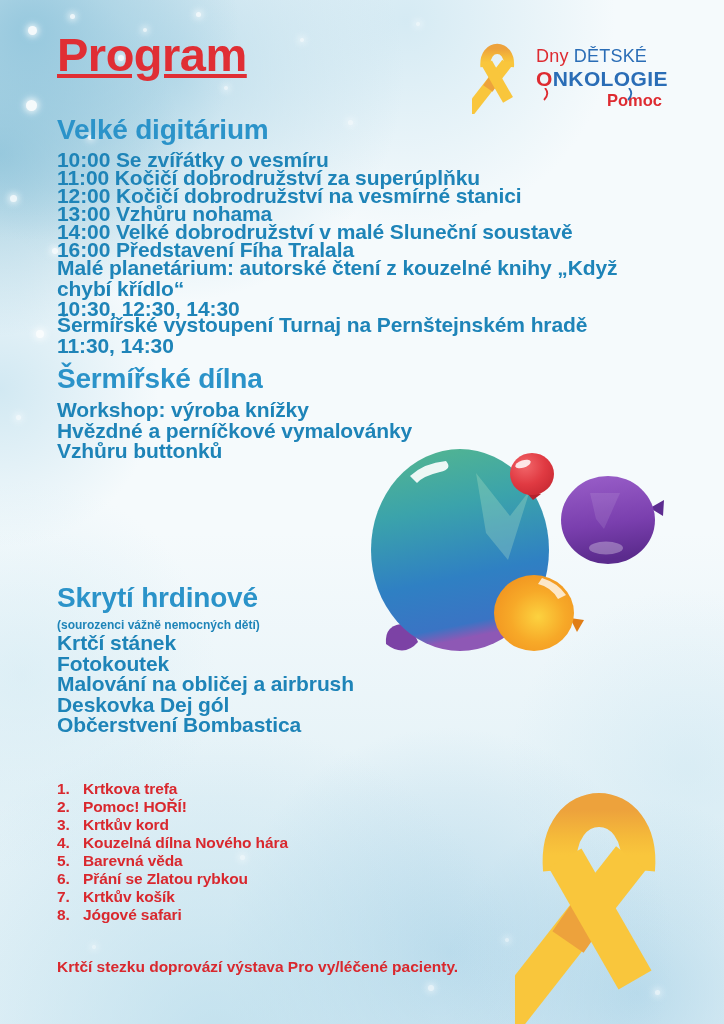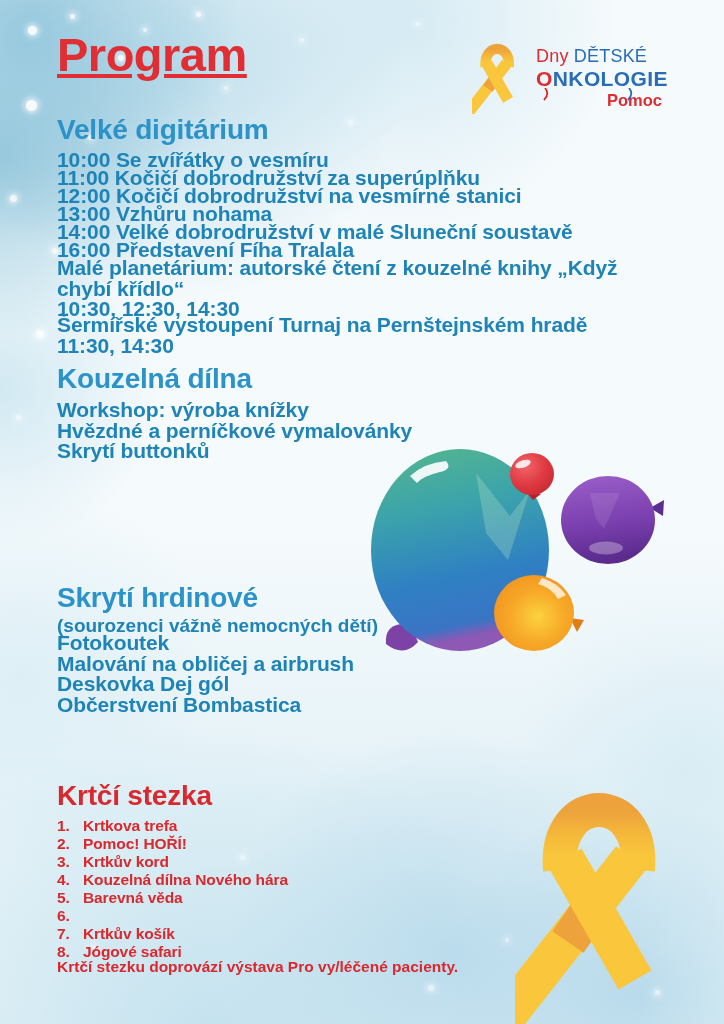--- a/index.html
+++ b/index.html
@@ -23,21 +23,21 @@
   .title{
     position:absolute; left:57px; top:27px; margin:0;
     font-size:47px; font-weight:800; letter-spacing:-.5px; color:#e02e34;text-decoration:underline;
   }
   .sec{position:absolute; left:57px; width:620px;}
   .sec h2{margin:0 0 5px 0; font-size:28px; font-weight:800; letter-spacing:-.2px;}
   .h-blue{color:#2b93c9;}
   .h-red{color:#d9282e;}
   .line{margin:0; font-size:21px; font-weight:700; color:#1e84b8; line-height:20.5px; letter-spacing:-.1px;}
   .tight .line{line-height:17.9px;}
-  .sub{margin:-3px 0 4px 0; font-size:19px; font-weight:700; color:#1e84b8; line-height:19px;}
+  .sub{margin:-3px 0 4px 0; font-size:12px; font-weight:700; color:#1e84b8; line-height:19px;}
   .ol{margin:0; padding:0; list-style:none;}
   .ol li{display:flex; font-size:15.5px; font-weight:700; color:#d9282e; line-height:18px; letter-spacing:-.1px;}
   .ol .num{width:26px; flex:0 0 26px;}
   .footer-note{position:absolute; left:57px; top:958px; margin:0; font-size:15.5px; font-weight:700; color:#d9282e;}
   
   .logo{position:absolute; left:472px; top:36px; display:flex;}
   .logo-ribbon{width:60px; height:78px; flex:0 0 60px;}
   .logo-text{margin:11px 0 0 4px; line-height:1; white-space:nowrap;}
   .logo .l1{font-size:18px; font-weight:400; letter-spacing:.2px;}
   .logo .l2{position:relative; font-size:21px; font-weight:800; margin-top:3px; letter-spacing:.4px;}
@@ -174,41 +174,41 @@
     <p class="line">Malé planetárium: autorské čtení z kouzelné knihy „Když chybí křídlo“</p>
     <p class="line">10:30, 12:30, 14:30</p>
   </section>
 
   <section class="sec" style="top:315px">
     <p class="line">Šermířské vystoupení Turnaj na Pernštejnském hradě</p>
     <p class="line">11:30, 14:30</p>
   </section>
 
   <section class="sec" style="top:363px">
-    <h2 class="h-blue">Kouzelná dílna</h2>
+    <h2 class="h-blue">Šermířské dílna</h2>
     <p class="line">Workshop: výroba knížky</p>
     <p class="line">Hvězdné a perníčkové vymalovánky</p>
-    <p class="line">Skrytí buttonků</p>
+    <p class="line">Vzhůru buttonků</p>
   </section>
 
 
   <section class="sec" style="top:582px">
     <h2 class="h-blue">Skrytí hrdinové</h2>
     <p class="sub">(sourozenci vážně nemocných dětí)</p>
   </section>
 
   <section class="sec" style="top:633px">
+    <p class="line">Krtčí stánek</p>
     <p class="line">Fotokoutek</p>
     <p class="line">Malování na obličej a airbrush</p>
     <p class="line">Deskovka Dej gól</p>
     <p class="line">Občerstvení Bombastica</p>
   </section>
 
   <section class="sec" style="top:780px">
-    <h2 class="h-red">Krtčí stezka</h2>
     <ol class="ol">
       <li>
           <span class="num">1.</span>
           <span>Krtkova trefa</span>
         </li>
       <li>
           <span class="num">2.</span>
           <span>Pomoc! HOŘÍ!</span>
         </li>
       <li>
@@ -218,20 +218,21 @@
       <li>
           <span class="num">4.</span>
           <span>Kouzelná dílna Nového hára</span>
         </li>
       <li>
           <span class="num">5.</span>
           <span>Barevná věda</span>
         </li>
       <li>
           <span class="num">6.</span>
+          <span>Přání se Zlatou rybkou</span>
         </li>
       <li>
           <span class="num">7.</span>
           <span>Krtkův košík</span>
         </li>
       <li>
           <span class="num">8.</span>
           <span>Jógové safari</span>
         </li>
     </ol>

